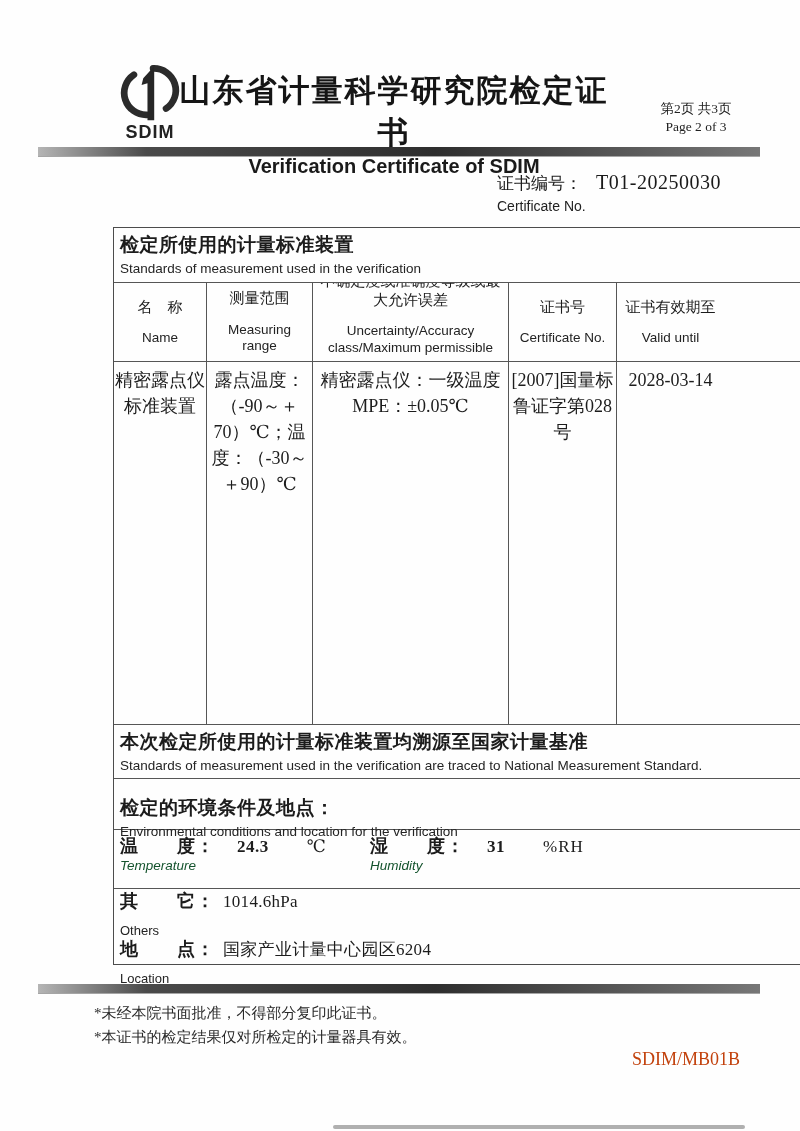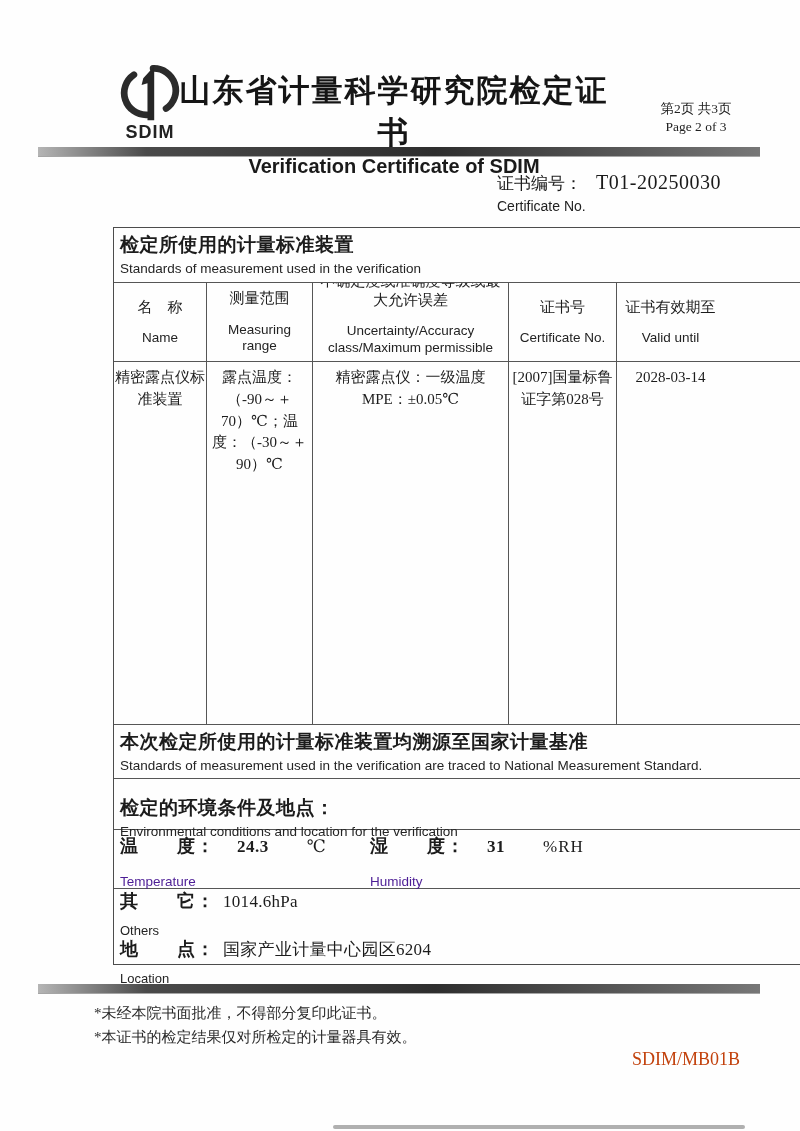--- a/index.html
+++ b/index.html
@@ -44,33 +44,33 @@
   .sec-en { font-size:13.5px; margin-top:3px; color:#242424; }
 
   .head-row { height:79px; }
   .head-row .cell { display:flex; flex-direction:column; justify-content:center; align-items:center;
                     text-align:center; padding:2px 3px;gap:12px; }
   .th-zh { font-size:15px; line-height:1.25; }
   .th-en { font-size:13.5px; line-height:1.2; margin-top:2px; color:#232323; }
 
   .data-row { height:363px; }
   .data-row .cell { padding-top:5px; text-align:center;
-                    font-family:"Liberation Serif","DejaVu Serif",serif; font-size:15px; line-height:1.45; }
+                    font-family:"Liberation Serif","DejaVu Serif",serif; font-size:18px; line-height:1.45; }
 
   .c1 { width:92px; } .c2 { width:106px; } .c3 { width:196px; } .c4 { width:108px; } .c5 { width:108px; }
 
   .trace-row { height:54px; padding:4px 6px 0 6px; box-sizing:border-box; }
   .env-title-row { height:51px; padding:16px 6px 0 6px; box-sizing:border-box; }
 
   .env-row { height:59px; display:flex; box-sizing:border-box; padding:4px 0 0 6px; }
   .env-group-left { width:250px; }
   .env-label { font-size:18px; font-weight:bold; letter-spacing:1px; }
   .env-value { font-family:"Liberation Serif","DejaVu Serif",serif; font-size:17px; font-weight:bold; margin-left:22px; letter-spacing:.5px; }
   .env-unit  { font-family:"Liberation Serif","DejaVu Serif",serif; font-size:17px; font-weight:normal; margin-left:38px; }
-  .env-en { font-size:13.5px; margin-top:16px; color:#4c1d95; }
+  .env-en { font-size:13.5px; margin-top:0; color:#14532d;font-style:italic; }
 
   .misc-row { height:76px; box-sizing:border-box; padding:3px 0 0 6px; }
   .misc-line { line-height:1.1; }
   .misc-value { font-family:"Liberation Serif","DejaVu Serif",serif; font-size:17px; font-weight:normal; margin-left:8px; letter-spacing:.3px; }
   .misc-en { font-size:13px; color:#232323; margin:11px 0 2px 0; }
 
   
   .notes { position:absolute; left:94px; top:1001px;
            font-family:"Liberation Serif","DejaVu Serif",serif; font-size:15px; color:#2a2a2a; line-height:1.6; }
   .formcode { position:absolute; left:540px; top:1049px; width:200px; text-align:right;

